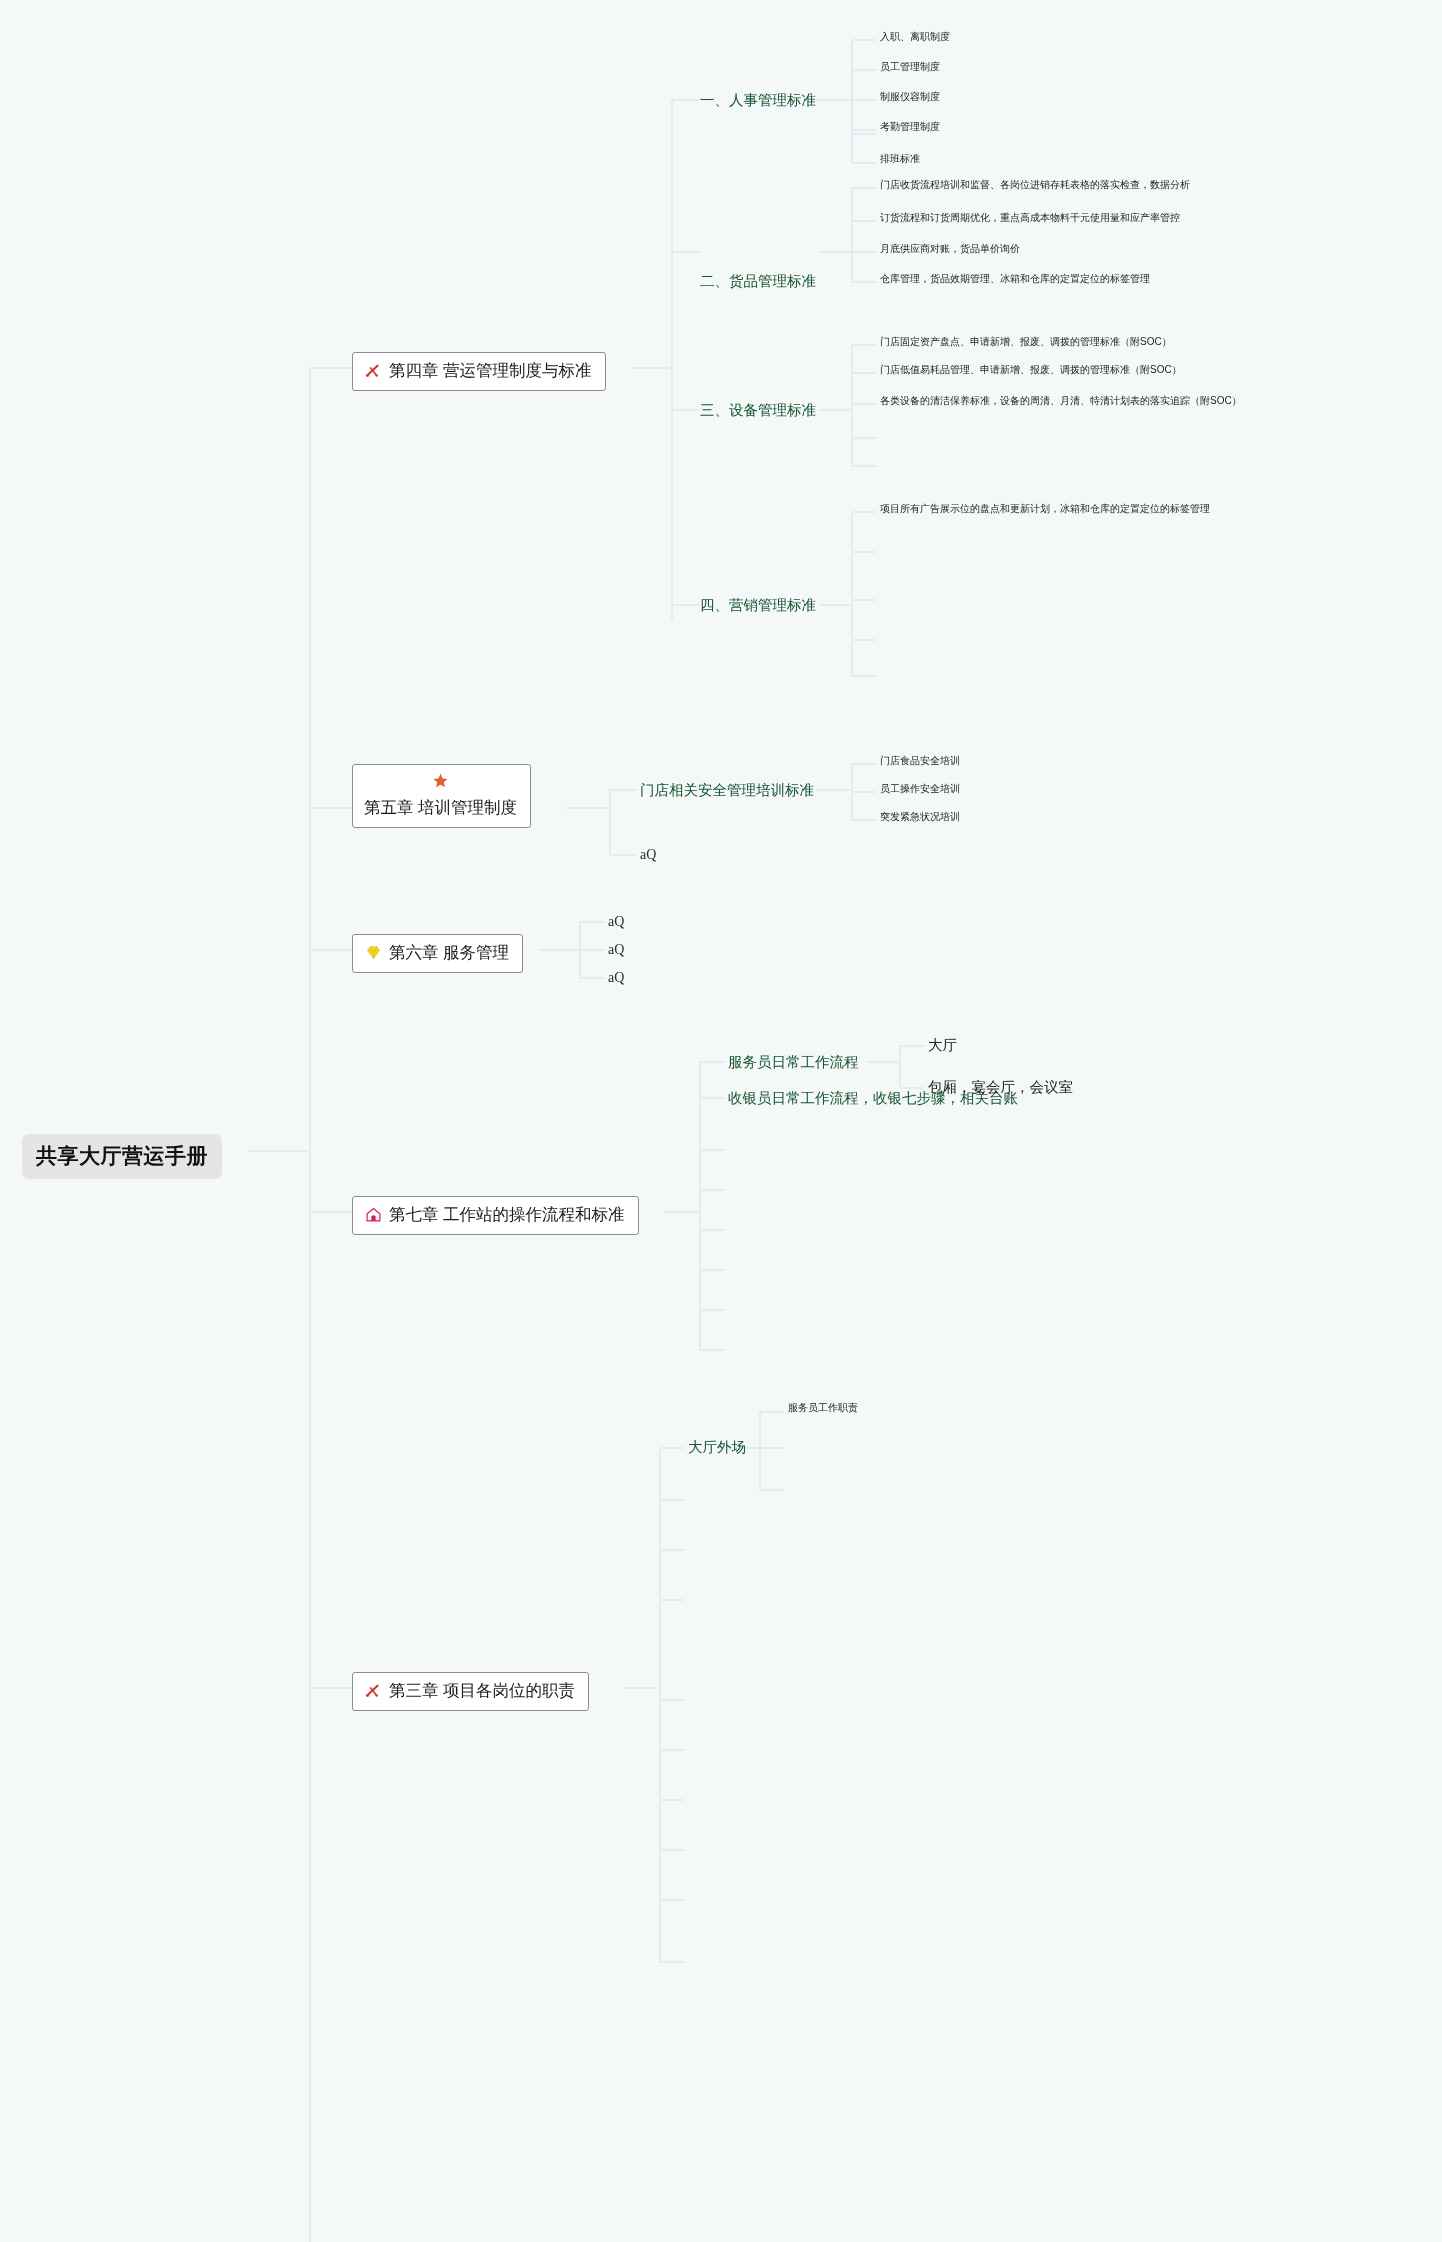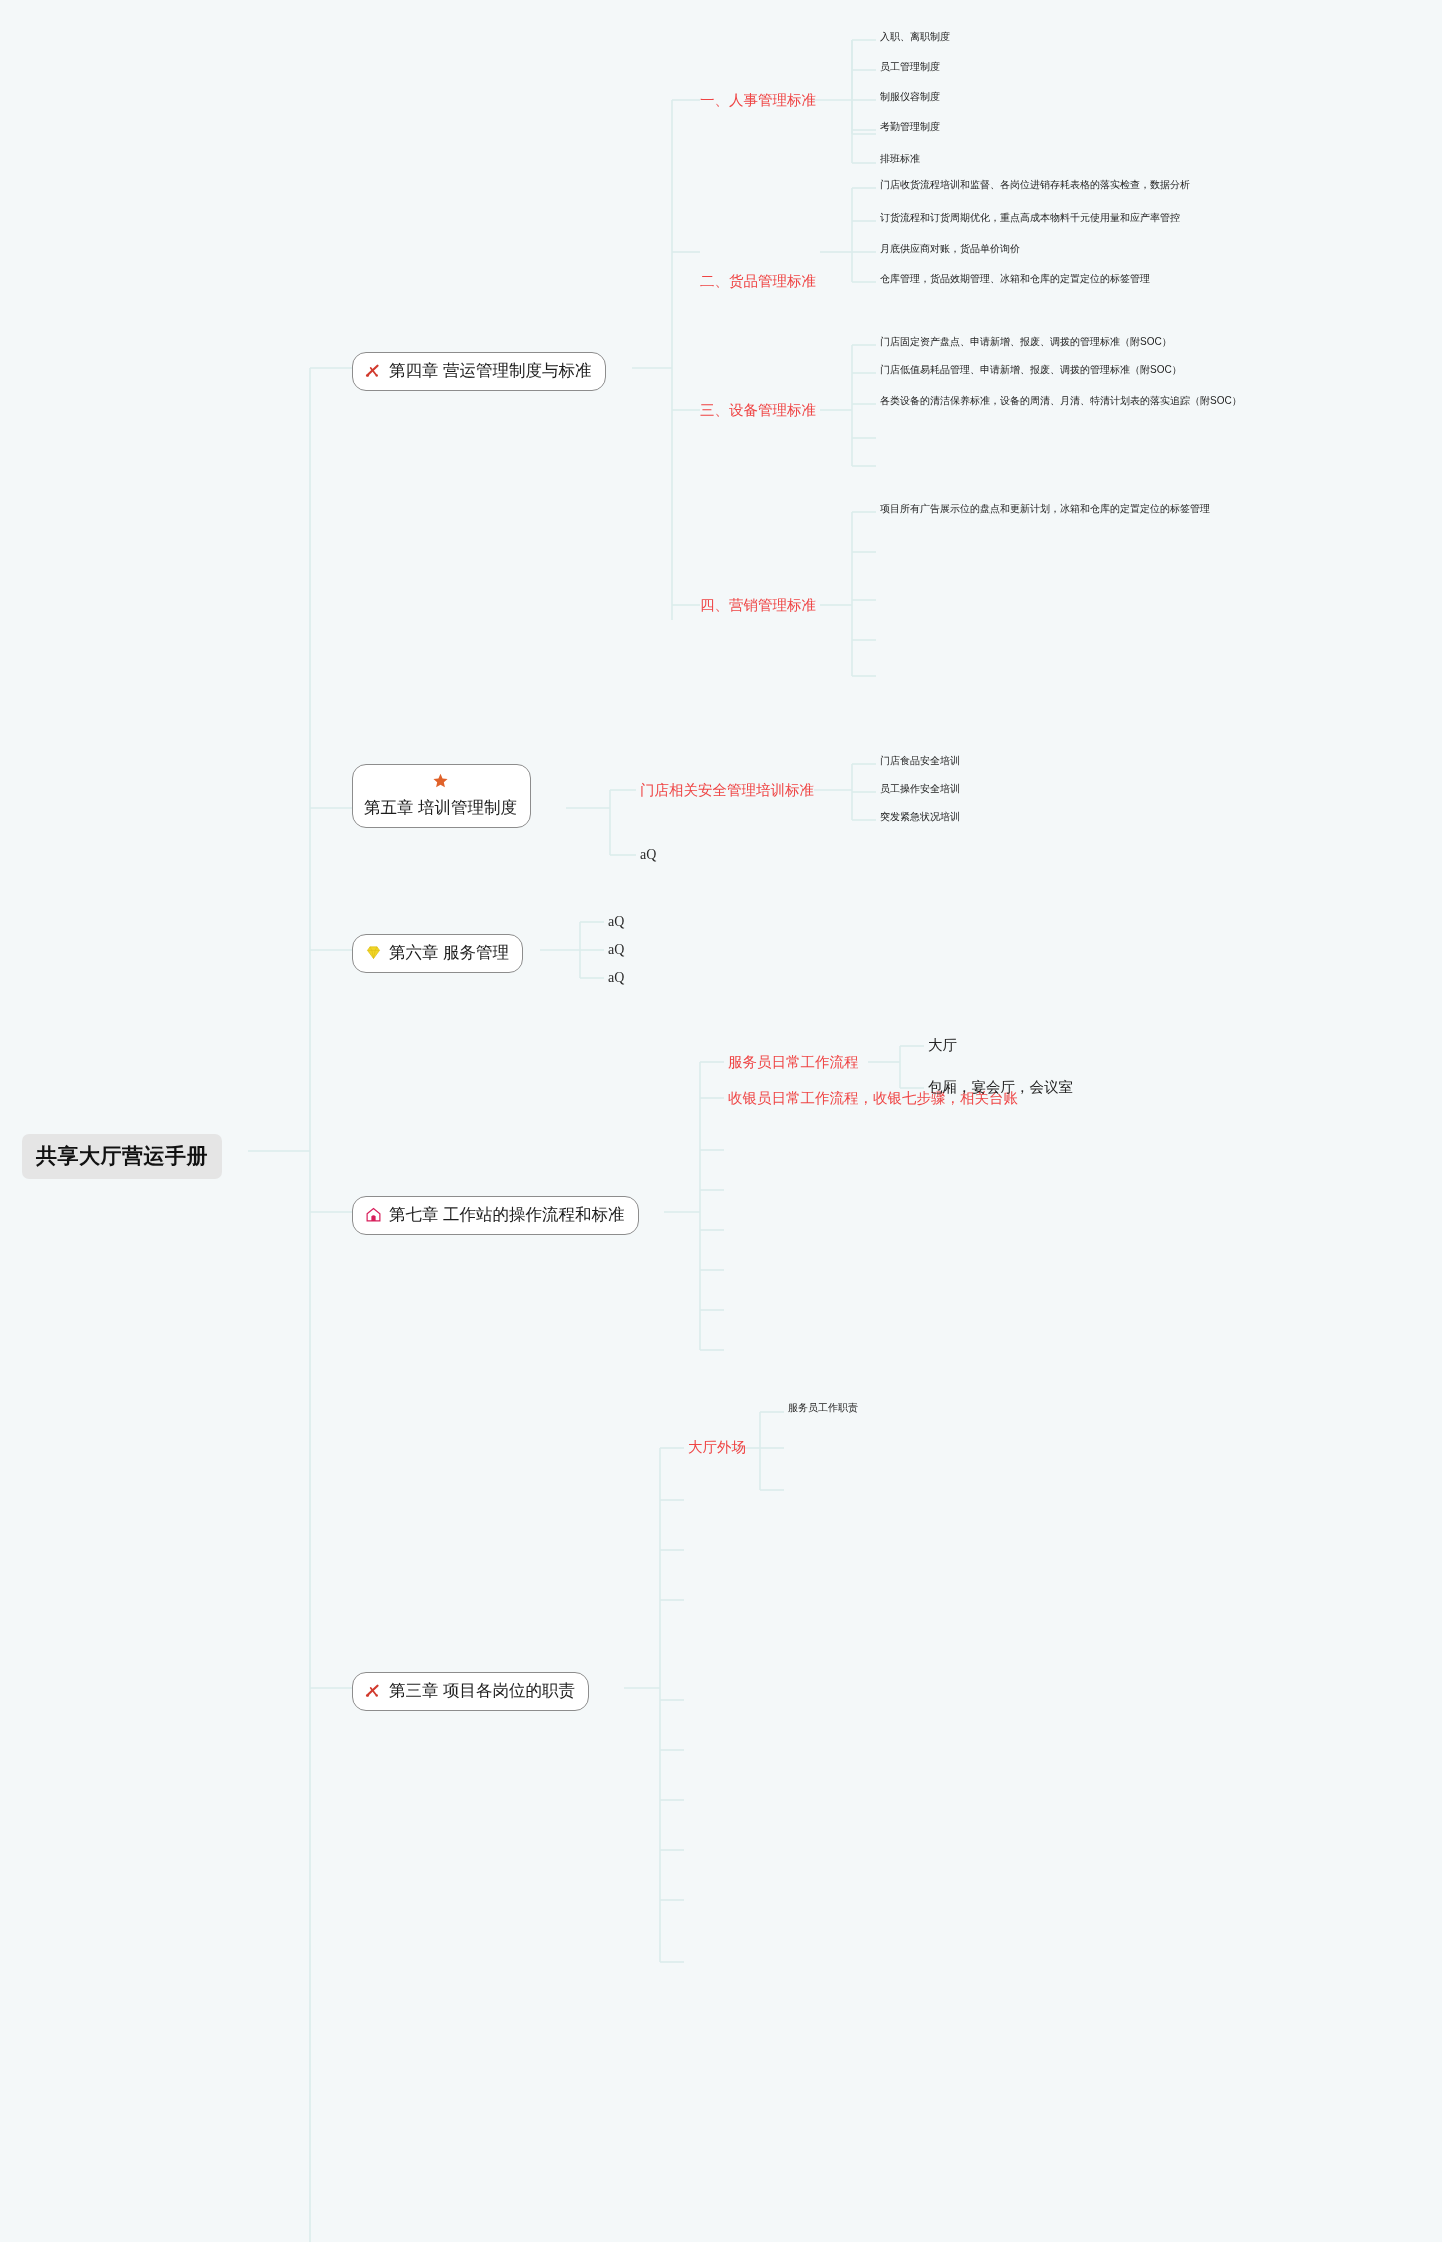--- a/index.html
+++ b/index.html
@@ -39,41 +39,41 @@
     font-weight: bold;
     font-size: 21px;
     padding: 7px 14px 8px 14px;
     border-radius: 7px;
     letter-spacing: 0.5px;
   }
   
   .chapter {
     background: #ffffff;
     border: 1.6px solid #8d8d8d;
-    border-radius: 14px;
+    border-radius: 3px;
     padding: 6px 13px 7px 11px;
     font-size: 16.5px;
     color: #1b1b1b;
     display: flex;
     align-items: center;
     gap: 7px;
     box-shadow: 0 0 0 0 rgba(0,0,0,0);
   }
   .chapter .ico {
     display: inline-flex;
     align-items: center;
     justify-content: center;
     width: 18px;
     height: 18px;
     flex: 0 0 18px;
   }
   
   .branch {
     font-size: 14.5px;
-    color: #ef4444;
+    color: #14532d;
   }
   
   .leaf {
     font-size: 10px;
     color: #222222;
   }
   .leaf.wrap {
     white-space: normal;
     width: 360px;
   }

